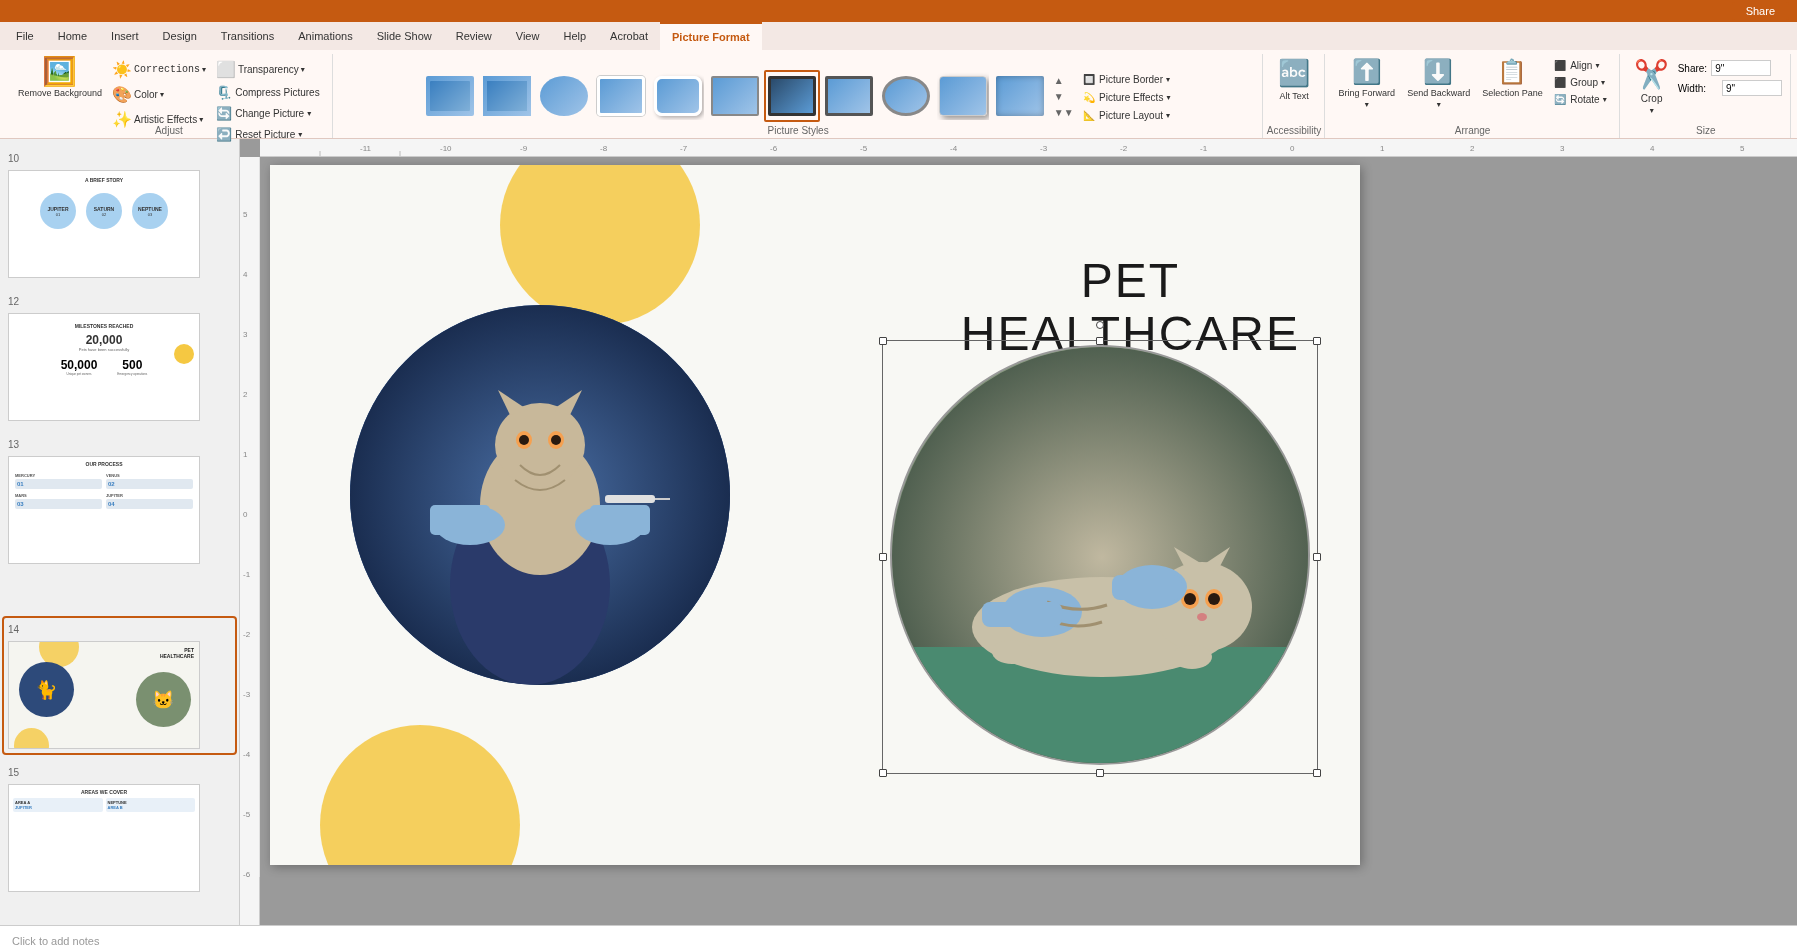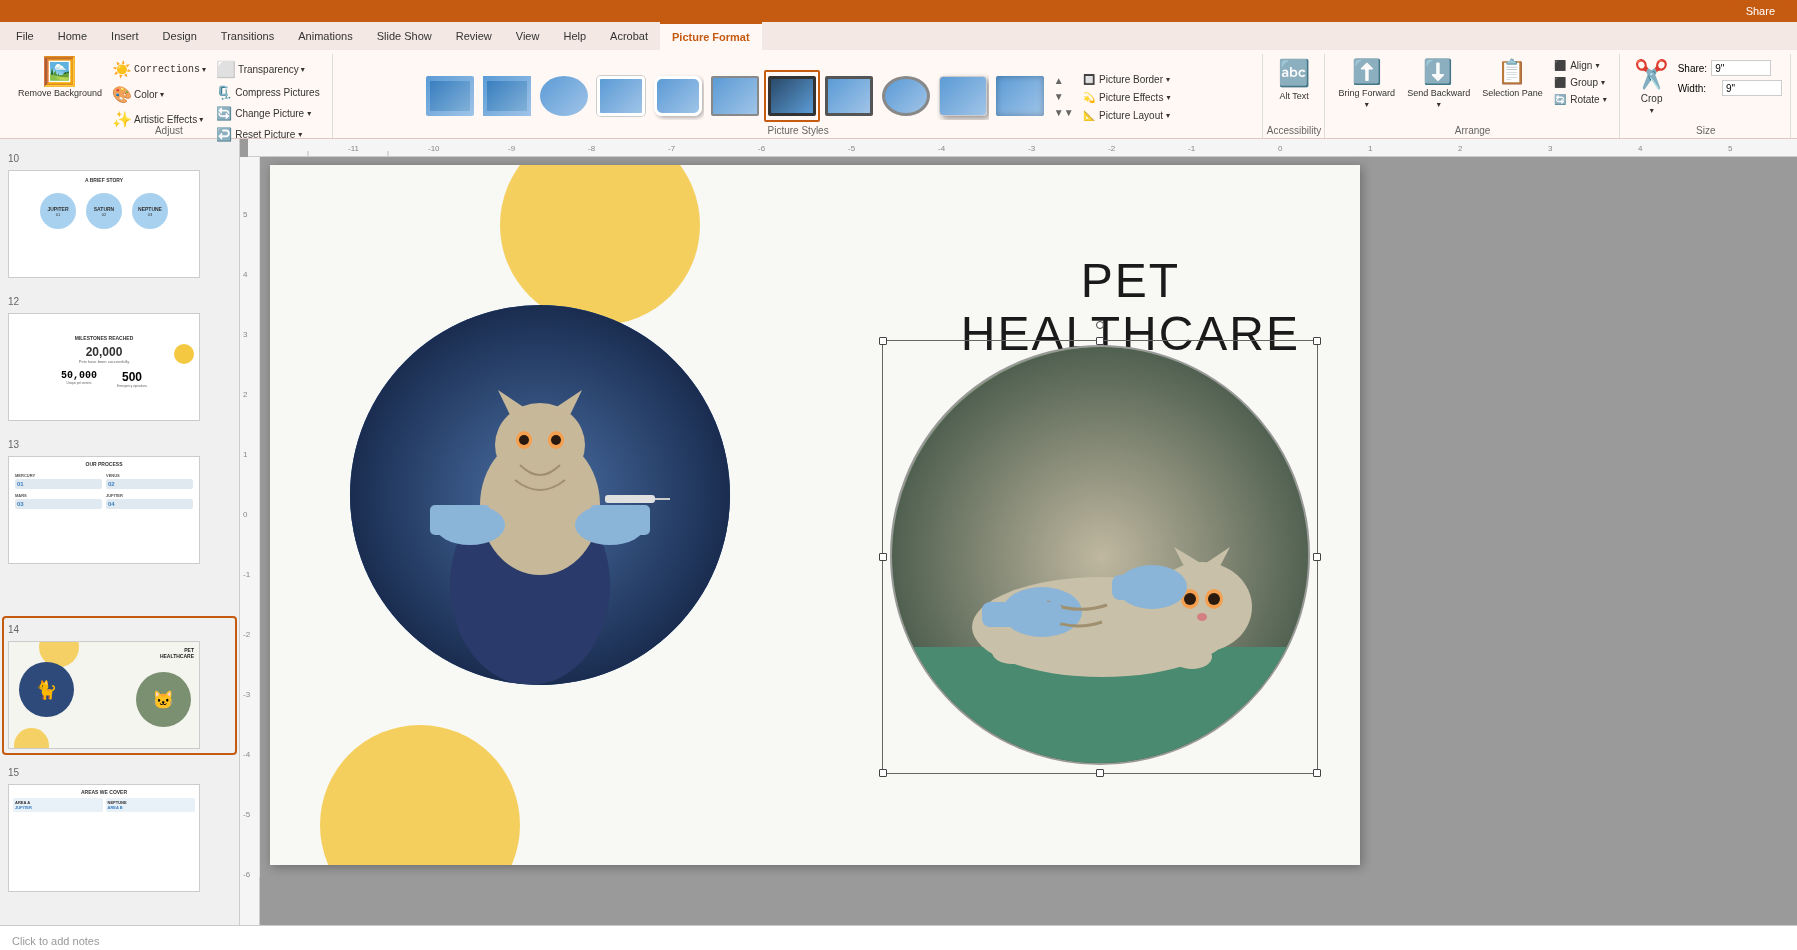--- a/index.html
+++ b/index.html
@@ -605,27 +605,27 @@
             </div>
           </div>
         </div>
       </div>
     </div>
 
 
     <div class="slide-thumb">
       <span class="slide-num">12</span>
       <div class="slide-preview">
-        <div class="s12-bg" style="padding:16px;">
+        <div class="s12-bg" style="padding:4px;">
           <div class="s12-title">MILESTONES REACHED</div>
           <div class="s12-num">20,000</div>
           <div style="font-size:4px;text-align:center;color:#666;">Pets have been successfully</div>
           <div style="display:flex;justify-content:center;gap:20px;margin-top:6px;">
             <div style="text-align:center;">
-              <div style="font-size:10px;font-weight:bold;font-family:Liberation Mono, monospace;">50,000</div>
+              <div style="font-size:12px;font-weight:bold;">50,000</div>
               <div style="font-size:3px;color:#666;">Unique pet owners</div>
             </div>
             <div style="text-align:center;">
               <div style="font-size:12px;font-weight:bold;text-align:center;">500</div>
               <div style="font-size:3px;color:#666;">Emergency operations</div>
             </div>
           </div>
           <div style="position:absolute;right:5px;top:30px;width:20px;height:20px;border-radius:50%;background:#f5c842;"></div>
         </div>
       </div>
@@ -695,21 +695,21 @@
             </div>
           </div>
         </div>
       </div>
     </div>
 
   </div>
 
   <div class="canvas-area">
 
-    <div class="ruler-h" style="margin-left:8px;">
+    <div class="ruler-h" style="margin-left:20px;">
       <svg width="1540" height="18" style="position:absolute;left:20px;top:0;">
         <rect width="1540" height="18" fill="#f5f5f5"></rect>
 
         <line x1="0" y1="18" x2="1540" y2="18" stroke="#ccc" stroke-width="1"></line>
 
         <text x="80" y="12" font-size="8" fill="#888">-11</text>
         <text x="160" y="12" font-size="8" fill="#888">-10</text>
         <text x="240" y="12" font-size="8" fill="#888">-9</text>
         <text x="320" y="12" font-size="8" fill="#888">-8</text>
         <text x="400" y="12" font-size="8" fill="#888">-7</text>

